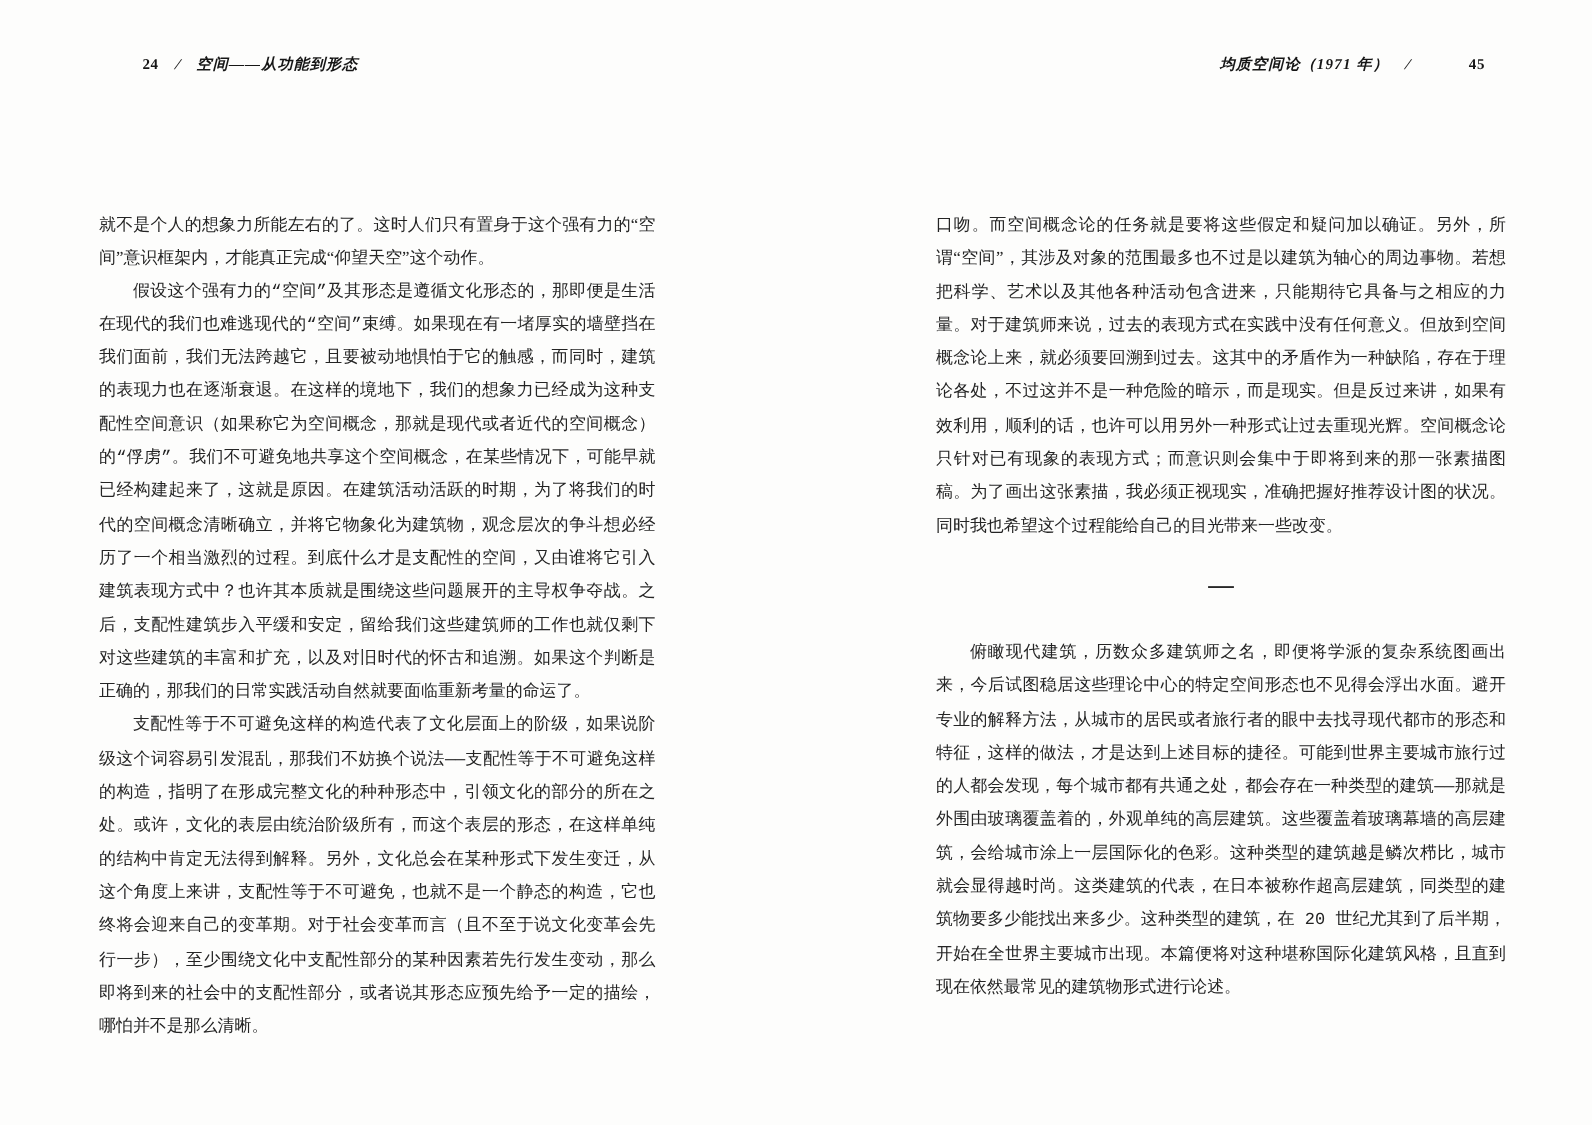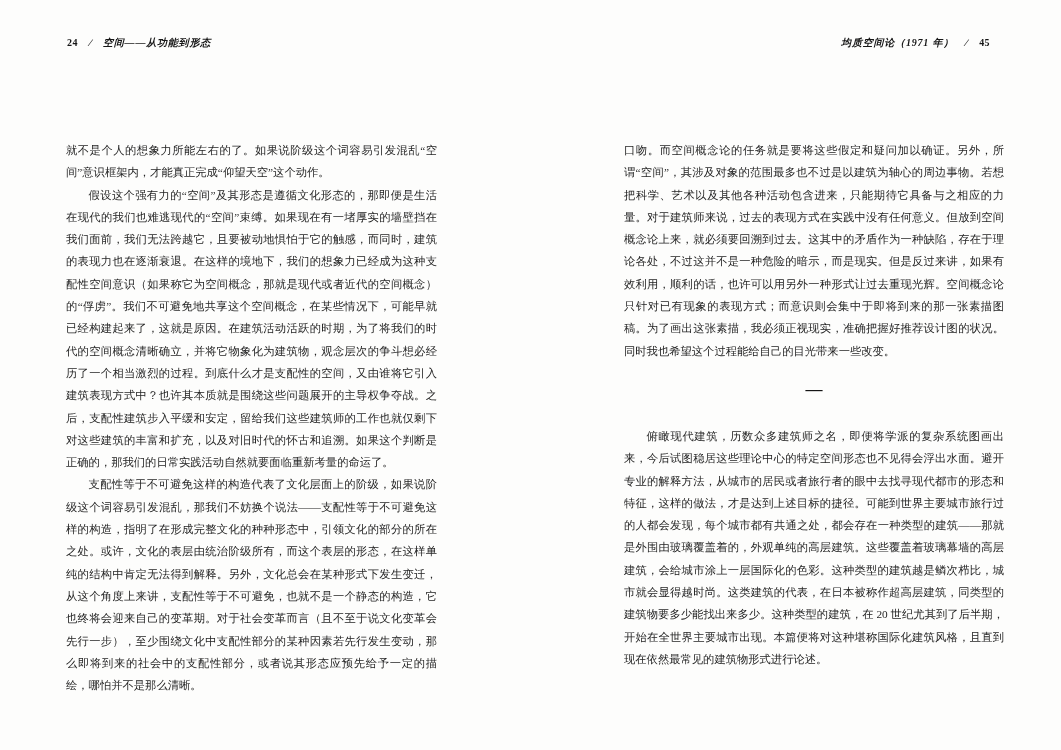--- a/index.html
+++ b/index.html
@@ -30,36 +30,36 @@
   }
   .running-head-left  { left: 67px; }
   .running-head-right { right: 71px; text-align: right; }
   .rh-sep {
     font-style: italic;
     font-weight: 700;
     display: inline-block;
     margin: 0 11px;
     transform: skewX(-12deg);
   }
-  .rh-num { display: inline-block; }
+  .rh-num { display: inline-block; margin-left: 28px; }
   .rh-title { display: inline-block; letter-spacing: 0.8px; font-style: italic; }
   
   .text-col {
     position: absolute;
     top: 139px;
     font-size: 11.3px;
     line-height: 22.3px;
     text-align: justify;
     text-justify: inter-ideograph;
     color: #242424;
   }
   .text-col-left  { left: 66px;  width: 371px; }
   .text-col-right { left: 624px; width: 380px; }
   .text-col p { margin: 0; padding: 0; }
-  .text-col p.indent { text-indent: 2em; }
+  .text-col p.indent { text-indent: 2em; font-family: Liberation Mono, monospace; }
   
   .section-divider {
     height: 22px;
     margin: 17px 0 24px 0;
     text-align: center;
     font-weight: 700;
     font-size: 17px;
     line-height: 22px;
     color: #151515;
     letter-spacing: 0;
@@ -69,21 +69,21 @@
 <body>
 
 <div class="spread">
 
   <div>
     <div class="running-head running-head-left">
       <span class="rh-num">24</span><span class="rh-sep">/</span><span class="rh-title">空间——从功能到形态</span>
     </div>
 
     <div class="text-col text-col-left">
-      <p>就不是个人的想象力所能左右的了。如果说阶级这个词容易引发混乱“空间”意识框架内，才能真正完成“仰望天空”这个动作。</p>
+      <p>就不是个人的想象力所能左右的了。这时人们只有置身于这个强有力的“空间”意识框架内，才能真正完成“仰望天空”这个动作。</p>
       <p class="indent">假设这个强有力的“空间”及其形态是遵循文化形态的，那即便是生活在现代的我们也难逃现代的“空间”束缚。如果现在有一堵厚实的墙壁挡在我们面前，我们无法跨越它，且要被动地惧怕于它的触感，而同时，建筑的表现力也在逐渐衰退。在这样的境地下，我们的想象力已经成为这种支配性空间意识（如果称它为空间概念，那就是现代或者近代的空间概念）的“俘虏”。我们不可避免地共享这个空间概念，在某些情况下，可能早就已经构建起来了，这就是原因。在建筑活动活跃的时期，为了将我们的时代的空间概念清晰确立，并将它物象化为建筑物，观念层次的争斗想必经历了一个相当激烈的过程。到底什么才是支配性的空间，又由谁将它引入建筑表现方式中？也许其本质就是围绕这些问题展开的主导权争夺战。之后，支配性建筑步入平缓和安定，留给我们这些建筑师的工作也就仅剩下对这些建筑的丰富和扩充，以及对旧时代的怀古和追溯。如果这个判断是正确的，那我们的日常实践活动自然就要面临重新考量的命运了。</p>
       <p class="indent">支配性等于不可避免这样的构造代表了文化层面上的阶级，如果说阶级这个词容易引发混乱，那我们不妨换个说法——支配性等于不可避免这样的构造，指明了在形成完整文化的种种形态中，引领文化的部分的所在之处。或许，文化的表层由统治阶级所有，而这个表层的形态，在这样单纯的结构中肯定无法得到解释。另外，文化总会在某种形式下发生变迁，从这个角度上来讲，支配性等于不可避免，也就不是一个静态的构造，它也终将会迎来自己的变革期。对于社会变革而言（且不至于说文化变革会先行一步），至少围绕文化中支配性部分的某种因素若先行发生变动，那么即将到来的社会中的支配性部分，或者说其形态应预先给予一定的描绘，哪怕并不是那么清晰。</p>
     </div>
   </div>
 
   <div>
     <div class="running-head running-head-right">
       <span class="rh-title">均质空间论（1971 年）</span><span class="rh-sep">/</span><span class="rh-num">45</span>
     </div>
 

